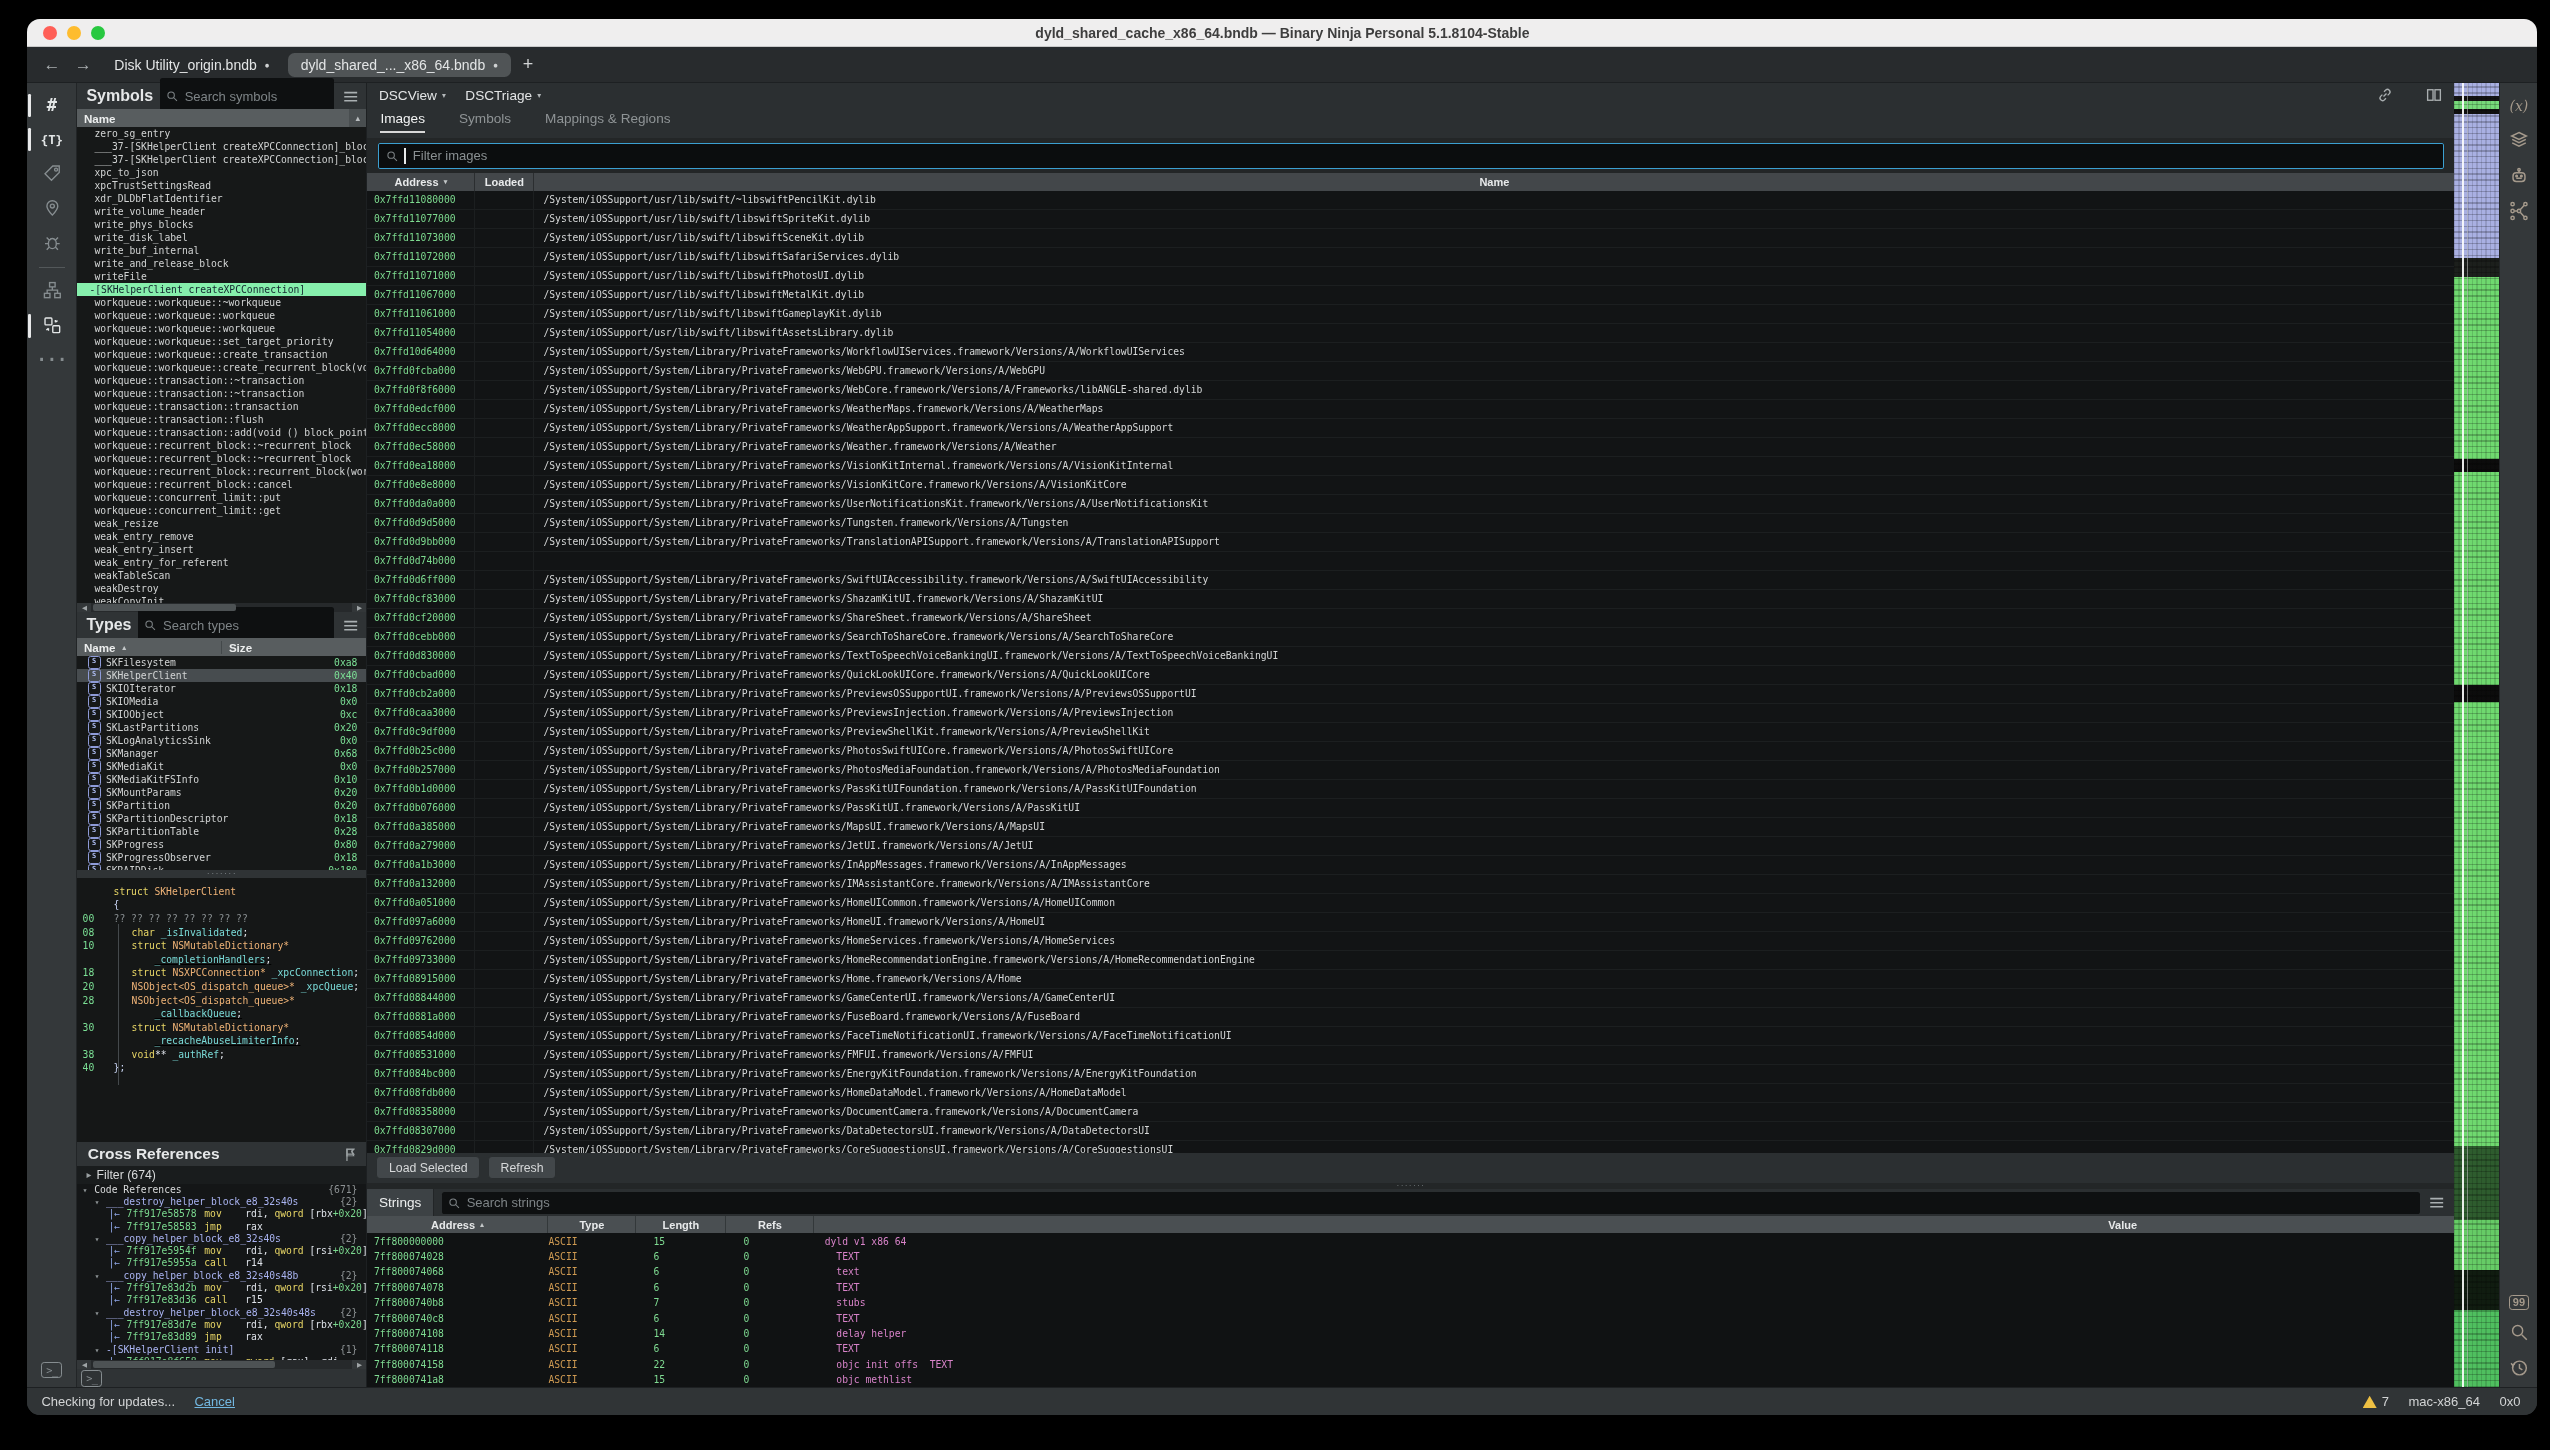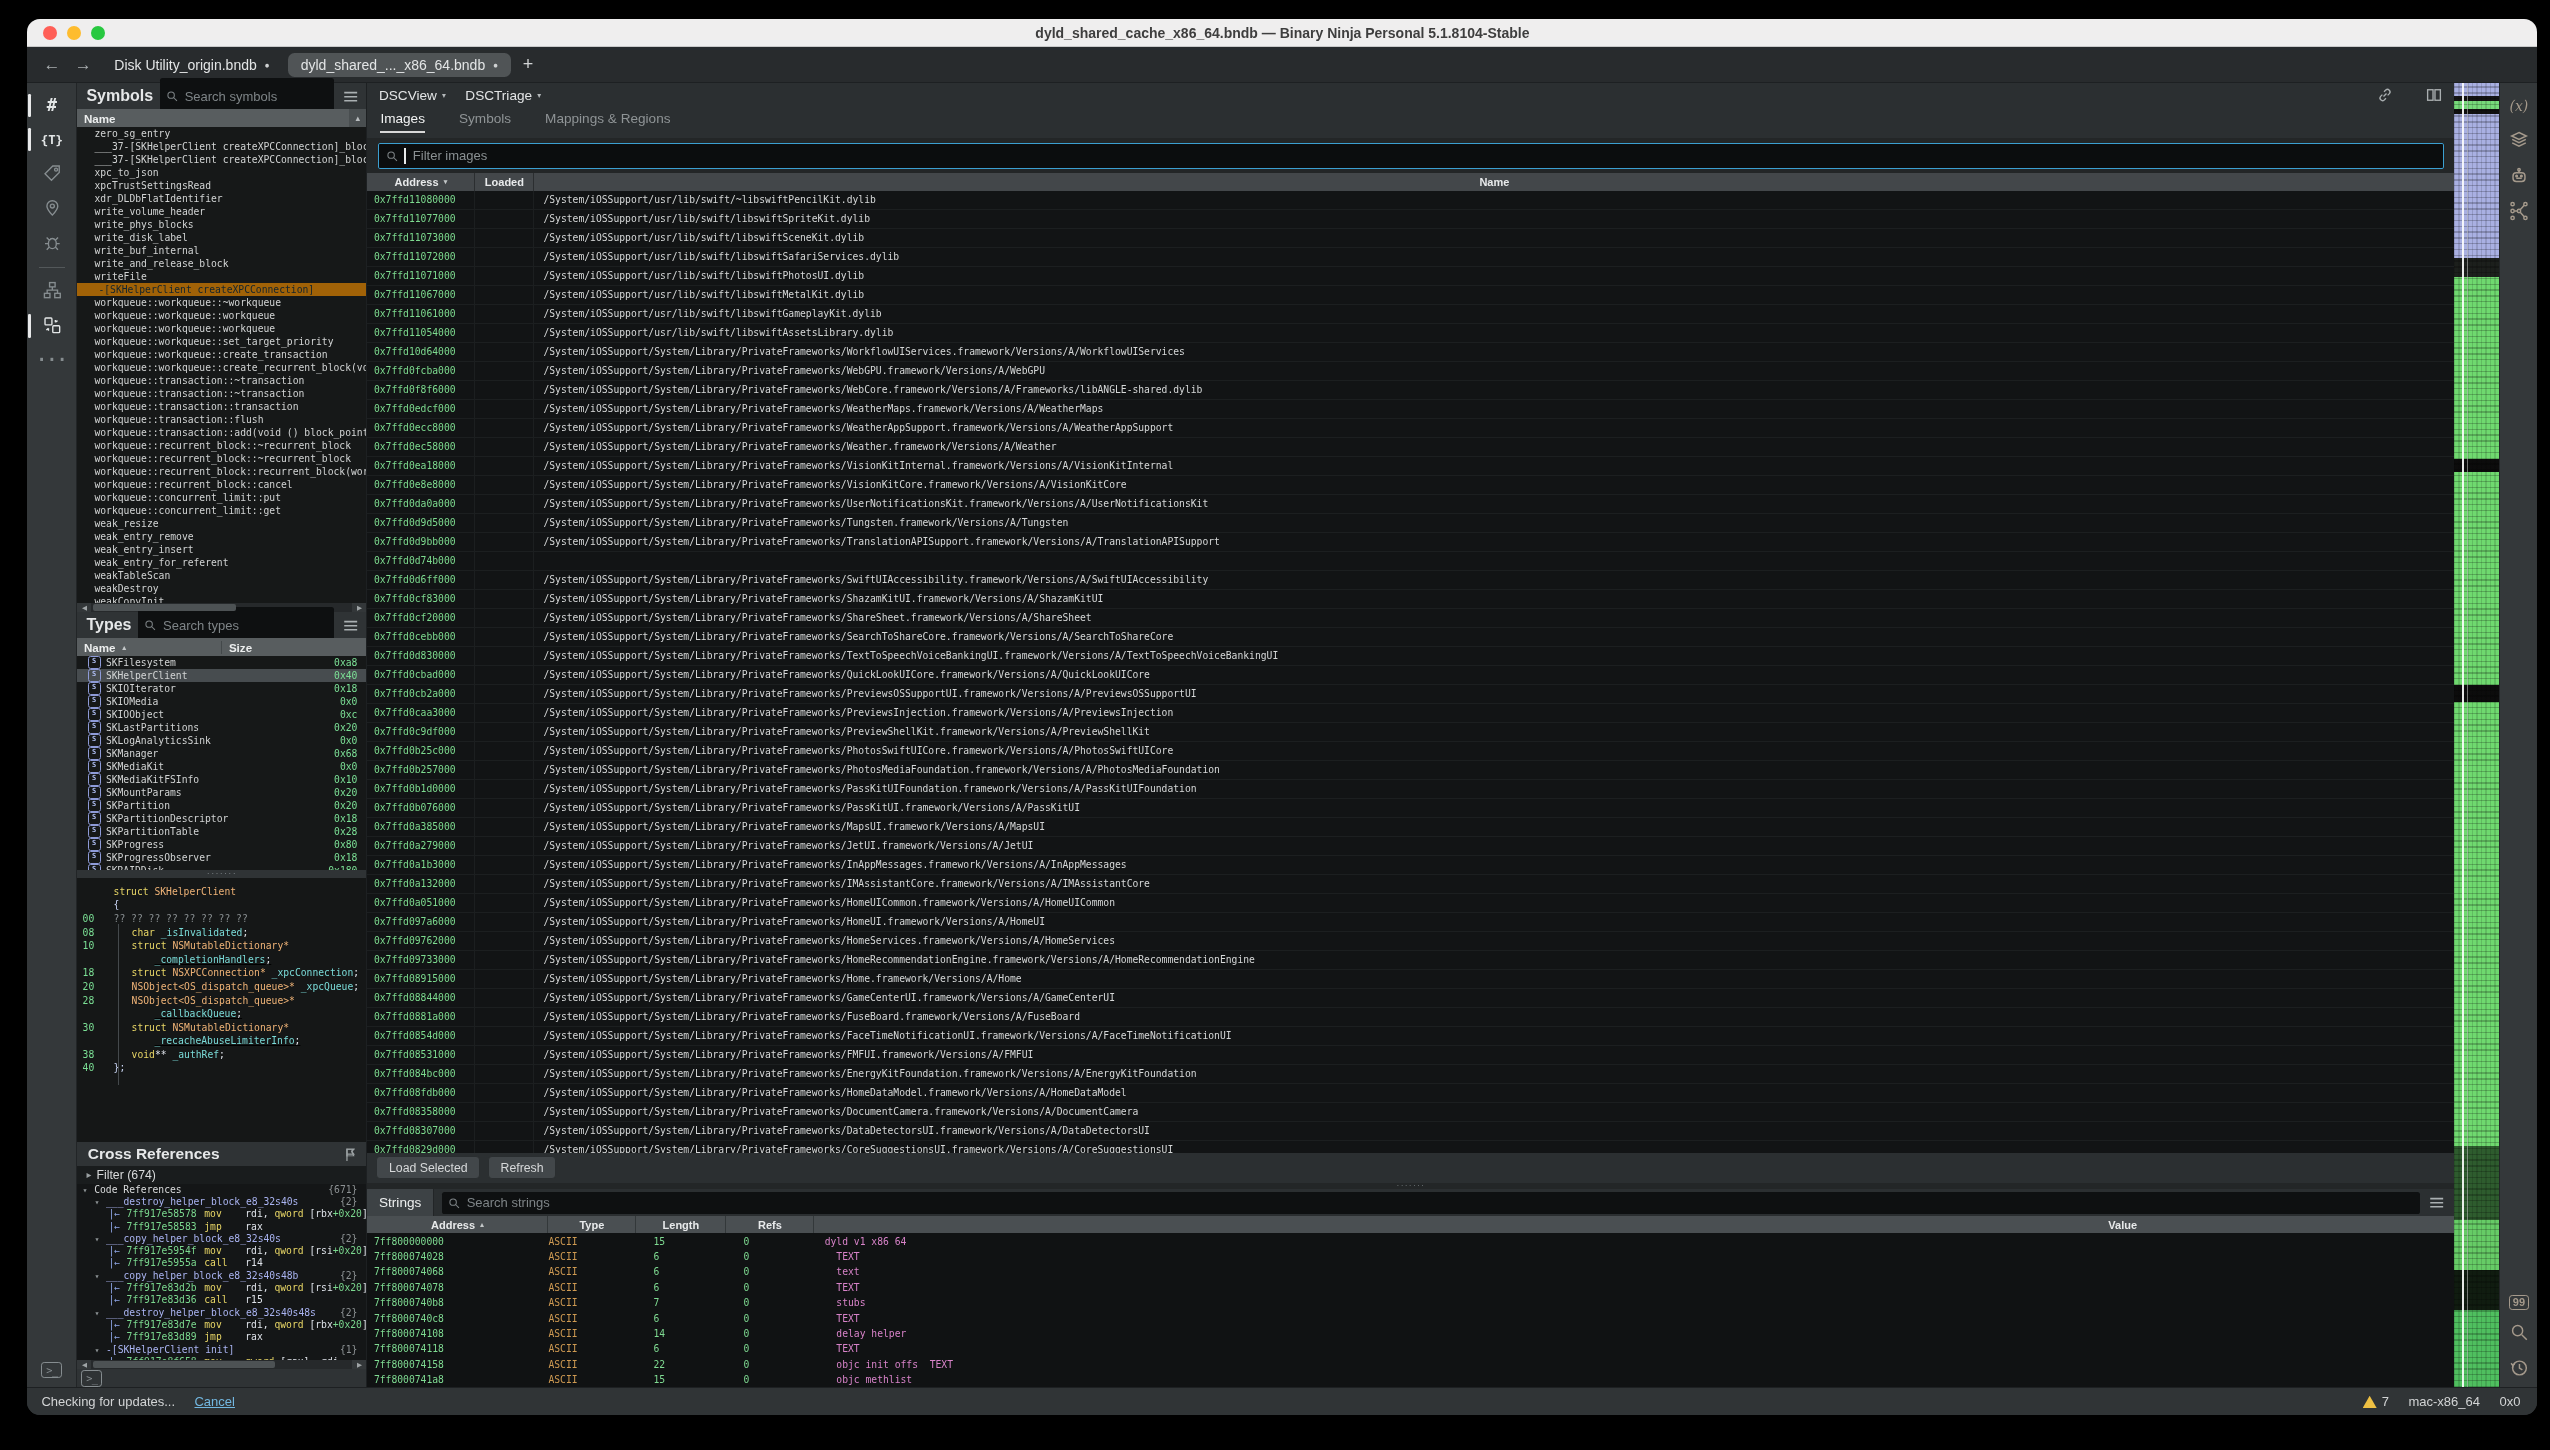--- a/index.html
+++ b/index.html
@@ -41,21 +41,21 @@
   .searchbox input::placeholder{color:#7e8487;}
   .hamb{width:19.4px;height:19.4px;color:#aab0b2;flex:none;}
   .hamb svg{width:19.4px;height:19.4px;fill:none;stroke:currentColor;stroke-width:2;}
   .colhead{height:17.4px;background:#585d5f;display:flex;align-items:center;font-size:11.6px;font-weight:700;color:#eceeee;flex:none;position:relative;}
   .colhead .cn{padding-left:6.5px;flex:1;display:flex;align-items:center;gap:5.2px;}
   .sortmark{font-size:7px;color:#c3c7c8;}
   .vsbtn{width:17px;height:100%;background:#494e50;color:#b9bdbf;font-size:7.7px;display:flex;align-items:center;justify-content:center;flex:none;}
   .sizecell{width:76px;border-left:0.6px solid #43484a;padding-left:5.2px;box-sizing:border-box;}
   .symlist{height:476px;background:#161818;overflow:hidden;flex:none;font-family:"DejaVu Sans Mono",monospace;font-size:9.7px;color:#d2d4d4;}
   .symrow{height:13px;line-height:13px;padding-left:17px;white-space:pre;overflow:hidden;}
-  .symrow.sel{background:#a16207;color:#12242e;padding-left:21px;}
+  .symrow.sel{background:#86efac;color:#12242e;padding-left:12px;}
   .hscroll{height:9.7px;background:#26292b;display:flex;align-items:center;flex:none;}
   .hsbtn{width:14px;text-align:center;color:#9fa4a6;font-size:6.5px;background:#333739;height:100%;line-height:9.7px;}
   .hstrack{flex:1;height:100%;position:relative;}
   .hsthumb{position:absolute;top:1.3px;bottom:1.3px;left:1.3px;width:55%;background:#4d5254;border-radius:1.9px;}
   .typeslist{height:214px;background:#161818;overflow:hidden;flex:none;font-family:"DejaVu Sans Mono",monospace;font-size:9.7px;color:#d2d4d4;}
   .typerow{height:13px;line-height:13px;display:flex;align-items:center;padding-left:10.3px;}
   .typerow.sel{background:#474c4f;}
   .sicon{width:11px;height:11px;border:1px solid #8e9bd8;border-radius:2.6px;color:#aebdf2;font-size:7px;line-height:9.7px;text-align:center;margin-right:5.2px;flex:none;font-weight:700;}
   .tname{flex:1;overflow:hidden;white-space:pre;}
   .tsize{width:71px;text-align:right;padding-right:9px;color:#7ce096;flex:none;}

